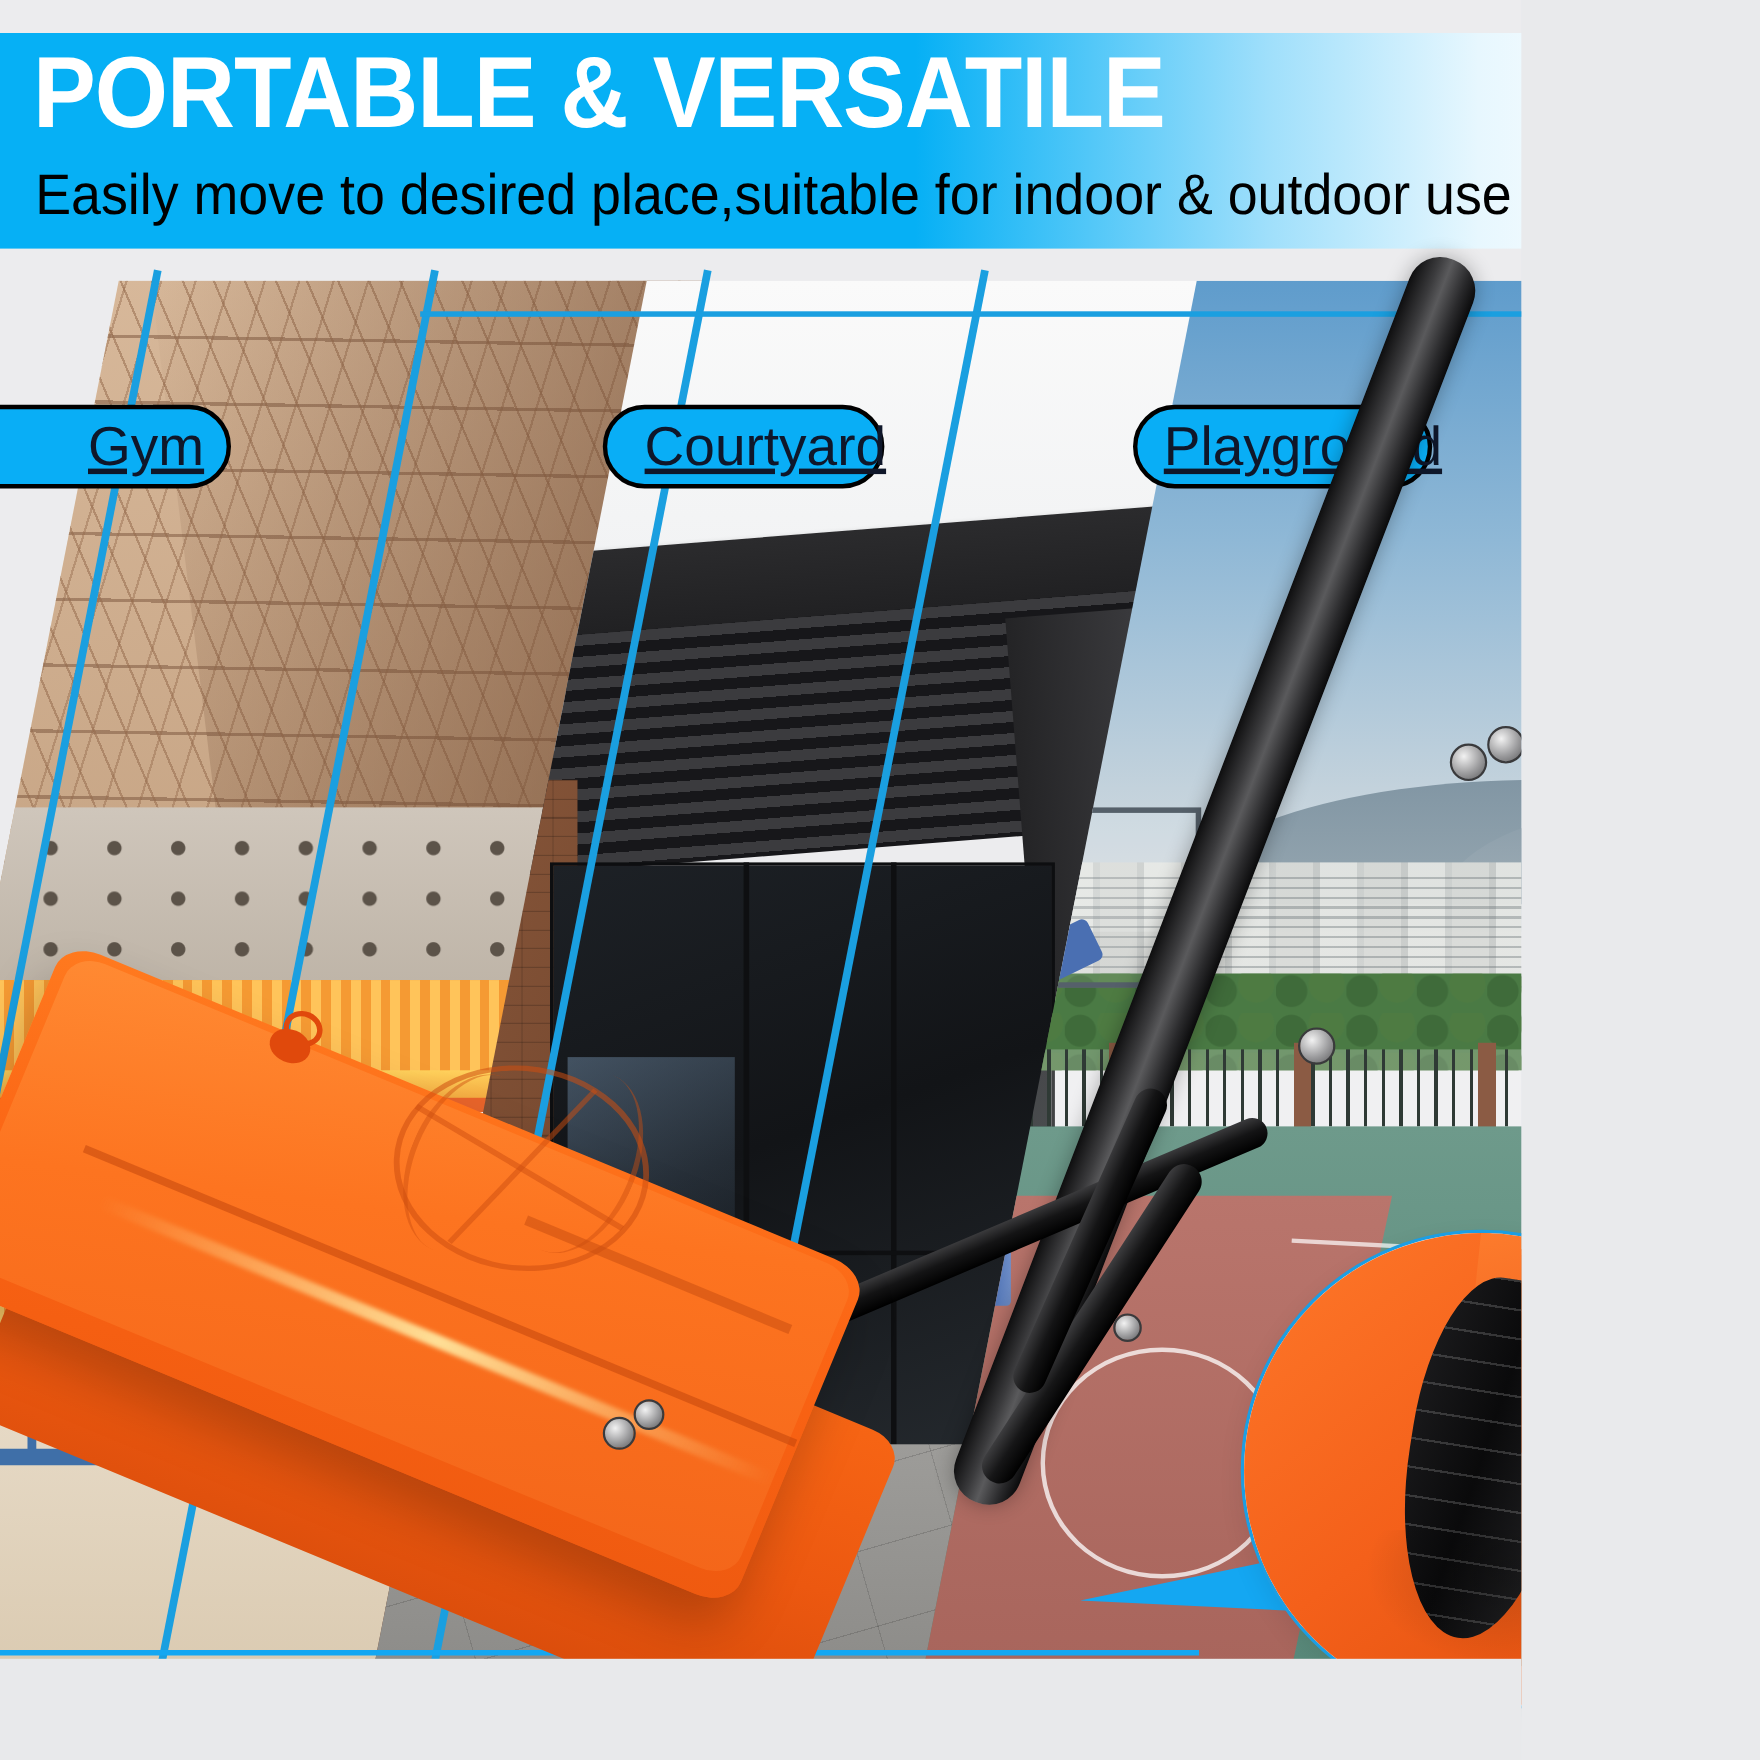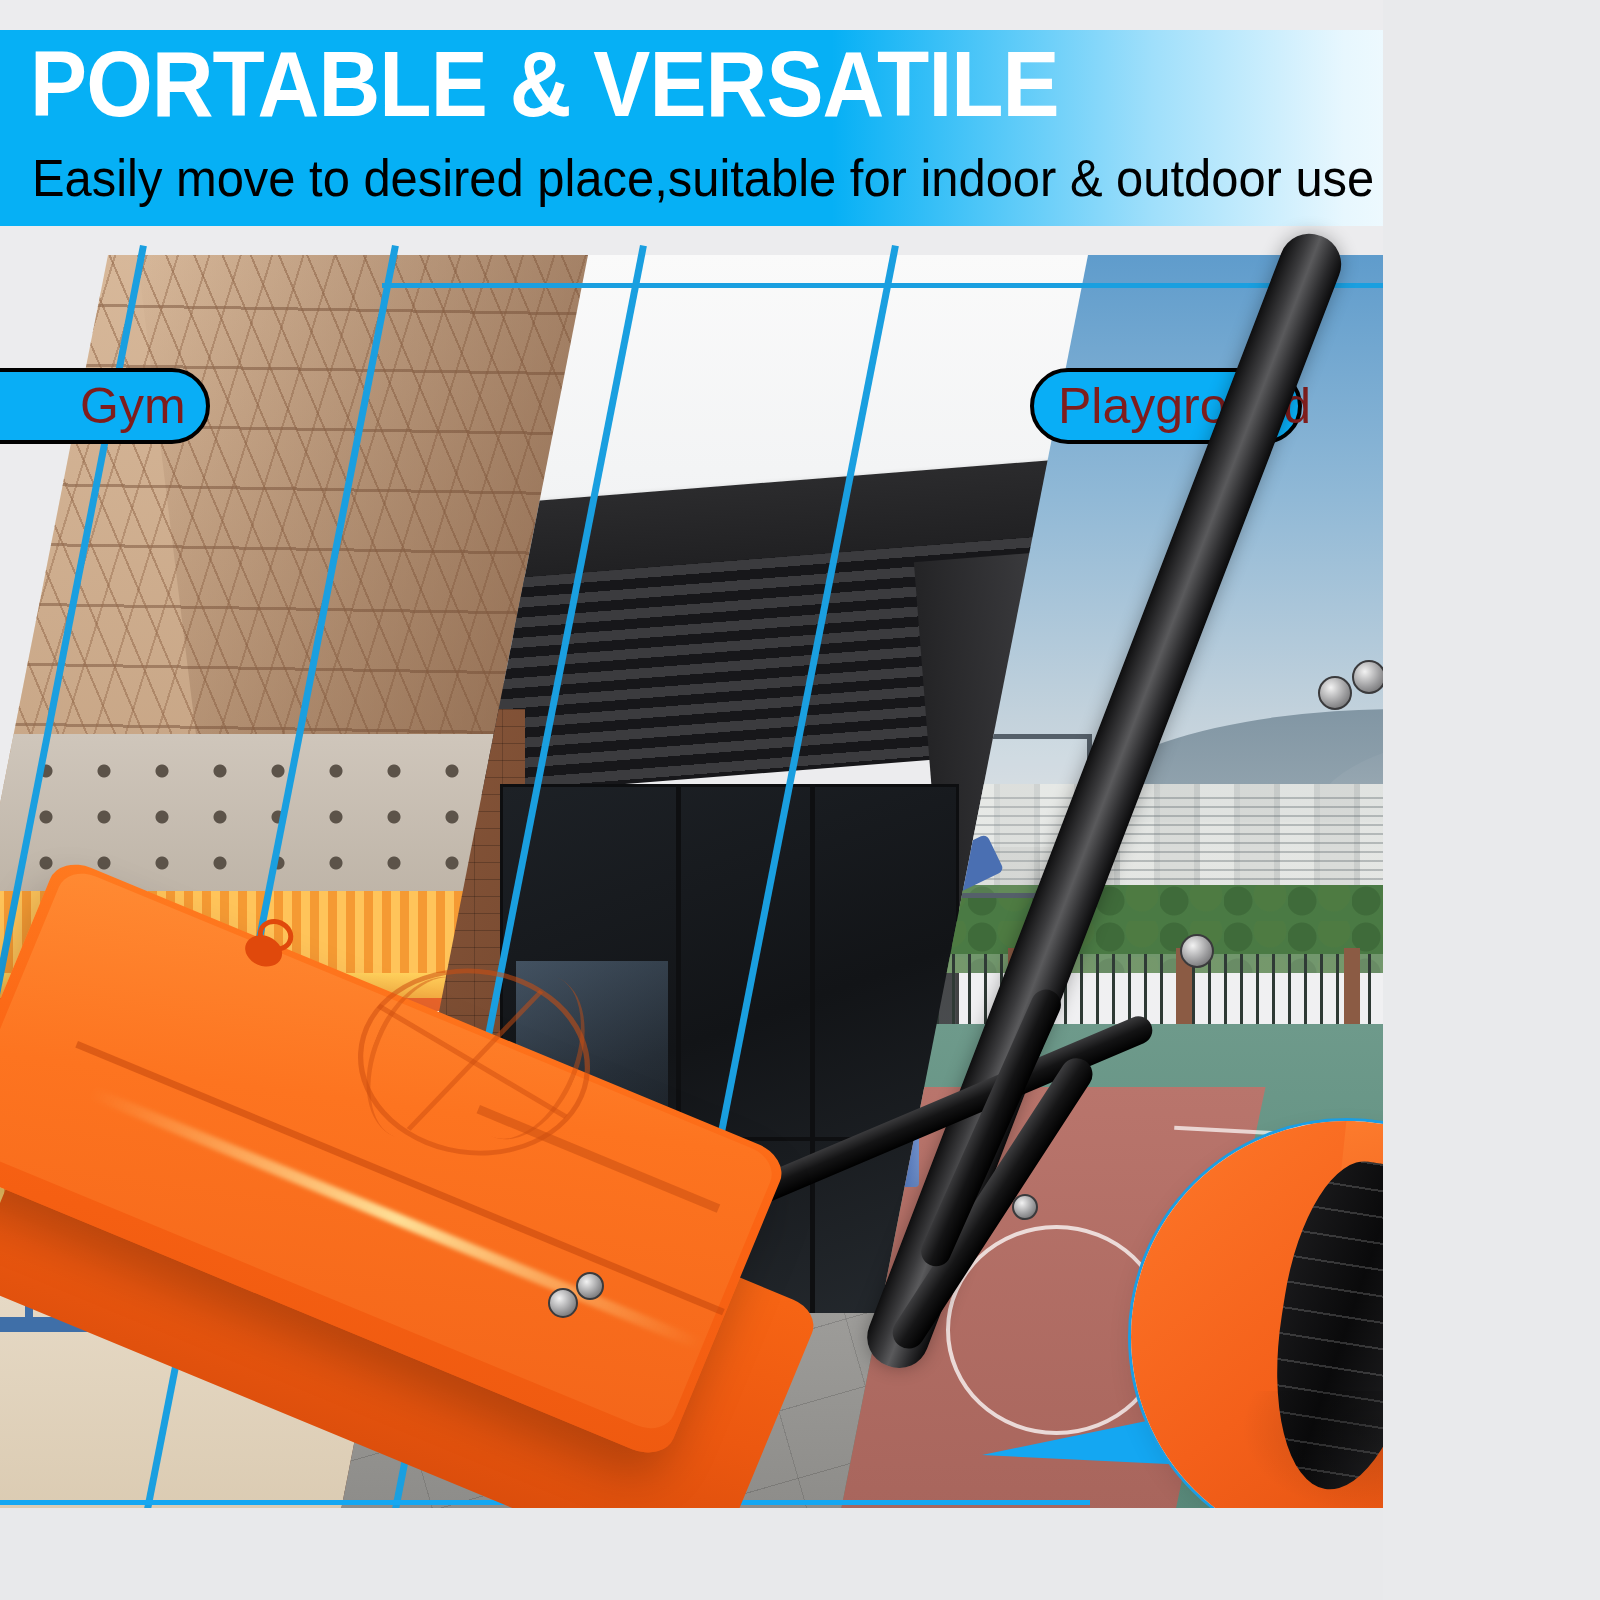--- a/index.html
+++ b/index.html
@@ -176,21 +176,21 @@
   .pg-hoop3 .pst3{position:absolute;left:42%;top:34%;width:6%;height:66%;
     background:#4a6fb2;}
 
   
   .pill{
     position:absolute;height:76px;
     background:#09aef6;border:4px solid #000000;border-radius:42px;
     display:flex;align-items:center;
     box-sizing:border-box;
   }
-  .pill span{font-size:50px;color:#7f1d1d;line-height:1;white-space:nowrap;}
+  .pill span{font-size:50px;color:#0f172a;line-height:1;white-space:nowrap;text-decoration:underline;}
   .pill-gym{left:-64px;top:368px;width:274px;padding-left:140px;}
   .pill-cy{left:548px;top:368px;width:256px;padding-left:34px;}
   .pill-pg{left:1030px;top:368px;width:272px;padding-left:24px;}
 
   
   .base{position:absolute;left:60px;top:855px;width:960px;height:720px;}
   .slab{position:absolute;left:0;top:0;width:790px;height:330px;
     background:linear-gradient(170deg,#ff7a1f 0%,#fb6414 46%,#ef5a10 100%);
     border-radius:34px/26px;
     transform:rotate(22.5deg);transform-origin:left top;
@@ -368,20 +368,23 @@
     <div class="sep" style="left:892px;top:-10px"></div>
 
   </div>
 
   <div style="position:absolute;left:382px;top:283px;width:1218px;height:5px;background:#1a9fe0;"></div>
   <div style="position:absolute;left:0;top:1500px;width:1090px;height:5px;background:#14a7f2;"></div>
 
   <div class="pill pill-gym">
     <span>Gym</span>
   </div>
+  <div class="pill pill-cy">
+    <span>Courtyard</span>
+  </div>
   <div class="pill pill-pg">
     <span>Playground</span>
   </div>
 
   <div class="pole-main"></div>
   <div class="strut1"></div>
   <div class="strut2"></div>
   <div class="strut2b"></div>
 
   <div class="base">

